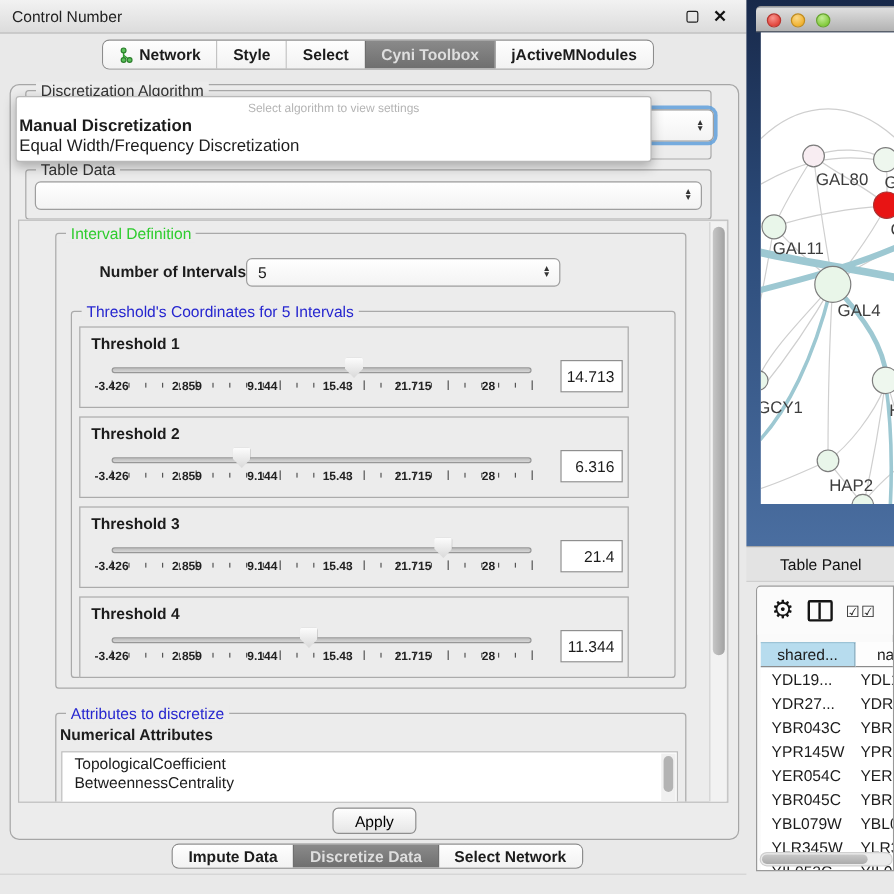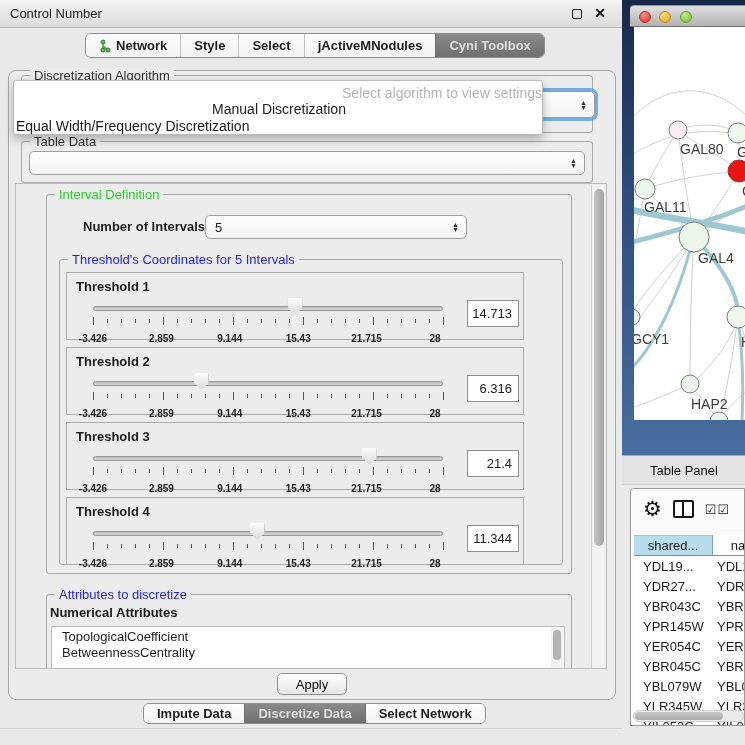--- a/index.html
+++ b/index.html
@@ -43,23 +43,23 @@
     border:1px solid #9e9e9e; border-radius:5px; display:flex; align-items:center;
     padding-left:9px; font-size:13px; }
   .combo .arrows { position:absolute; right:7px; top:50%; transform:translateY(-50%);
     display:flex; flex-direction:column; line-height:5px; font-size:7px; color:#333; }
   .combo.focused { box-shadow:0 0 0 3px rgba(96,160,220,.85); }
 
   
   .popup { position:absolute; left:13px; top:80px; width:530px; height:55px;
     background:#fff; border:1px solid #b9b9b9; border-radius:3px; z-index:60;
     box-shadow:0 4px 10px rgba(0,0,0,.28); }
-  .popup .hint { text-align:right; color:#b4b4b4; font-size:14px; padding-top:4px; }
+  .popup .hint { text-align:center; color:#b4b4b4; font-size:10px; padding-top:4px; }
   .popup .opt { font-size:14px; padding-left:2px; line-height:17px; }
-  .popup .opt.bold { font-weight:normal;text-align:center; }
+  .popup .opt.bold { font-weight:bold; }
 
   
   .scrollpane { position:absolute; left:6px; top:112px; width:592px; height:486px;
     border:1px solid #bdbdbd; background:#ececec; overflow:hidden; }
   .vscroll { position:absolute; right:1px; top:1px; width:14px; height:484px;
     background:#f2f2f2; border-left:1px solid #d0d0d0; }
   .vscroll .thumb { position:absolute; left:2px; top:4px; width:10px; height:357px;
     border-radius:6px; background:linear-gradient(90deg,#c6c6c6,#a2a2a2); }
 
   
@@ -69,21 +69,21 @@
   .track { position:absolute; left:26px; top:33px; width:350px; height:5px;
     background:linear-gradient(#bdbdbd,#d6d6d6); border:1px solid #979797; border-radius:3px; }
   .thumb-zone { position:absolute; left:26px; top:24px; width:350px; height:18px; }
   .slider-thumb { position:absolute; top:1px; width:15px; height:17px; transform:translateX(-50%);
     background:linear-gradient(#fdfdfd,#d9d9d9);
     clip-path:polygon(8% 0,92% 0,100% 10%,100% 55%,50% 100%,0 55%,0 10%);
     filter:drop-shadow(0 0 1px #777); }
   .ruler { position:absolute; left:26px; top:44px; width:350px; height:8px; }
   .ruler .tick { position:absolute; top:2px; width:1px; height:4px; background:#555; }
   .ruler .tick.major { top:0; height:8px; }
-  .tick-labels { position:absolute; left:26px; top:60px; width:342px; height:12px; }
+  .tick-labels { position:absolute; left:26px; top:44px; width:314px; height:12px; }
   .tick-label { position:absolute; transform:translateX(-50%); font-size:10px;
     font-weight:bold; color:#222; white-space:nowrap; }
   .value-box { position:absolute; right:4px; top:27px; width:52px; height:27px;
     background:#fff; border:1px solid #8f8f8f; font-size:13px; display:flex;
     align-items:center; justify-content:flex-end; padding-right:6px; }
 
   
   .attr-list { position:absolute; left:4px; top:31px; width:514px; height:50px;
     background:#fff; border:1px solid #bbb; overflow:hidden; }
   .attr-list .list-inner { padding:2px 0 0 10px; }
@@ -166,25 +166,25 @@
       <circle cx="9" cy="11" r="2" fill="#59c059" stroke="#2c7e2c"></circle>
     </svg>
     <span>Network</span>
   </div>
   <div class="seg-item">
       <span>Style</span>
     </div>
   <div class="seg-item">
       <span>Select</span>
     </div>
+  <div class="seg-item selected">
+      <span>Cyni Toolbox</span>
+    </div>
   <div class="seg-item">
       <span>jActiveMNodules</span>
-    </div>
-  <div class="seg-item selected">
-      <span>Cyni Toolbox</span>
     </div>
 </div>
 
 <div class="main-box">
 
   <fieldset class="grp" style="left:12px; top:4px; width:572px; height:58px;">
     <span class="grp-title">Discretization Algorithm</span>
   </fieldset>
   <div class="combo focused" style="left:18px; top:20px; width:568px; height:27px;">
     <span class="arrows">

